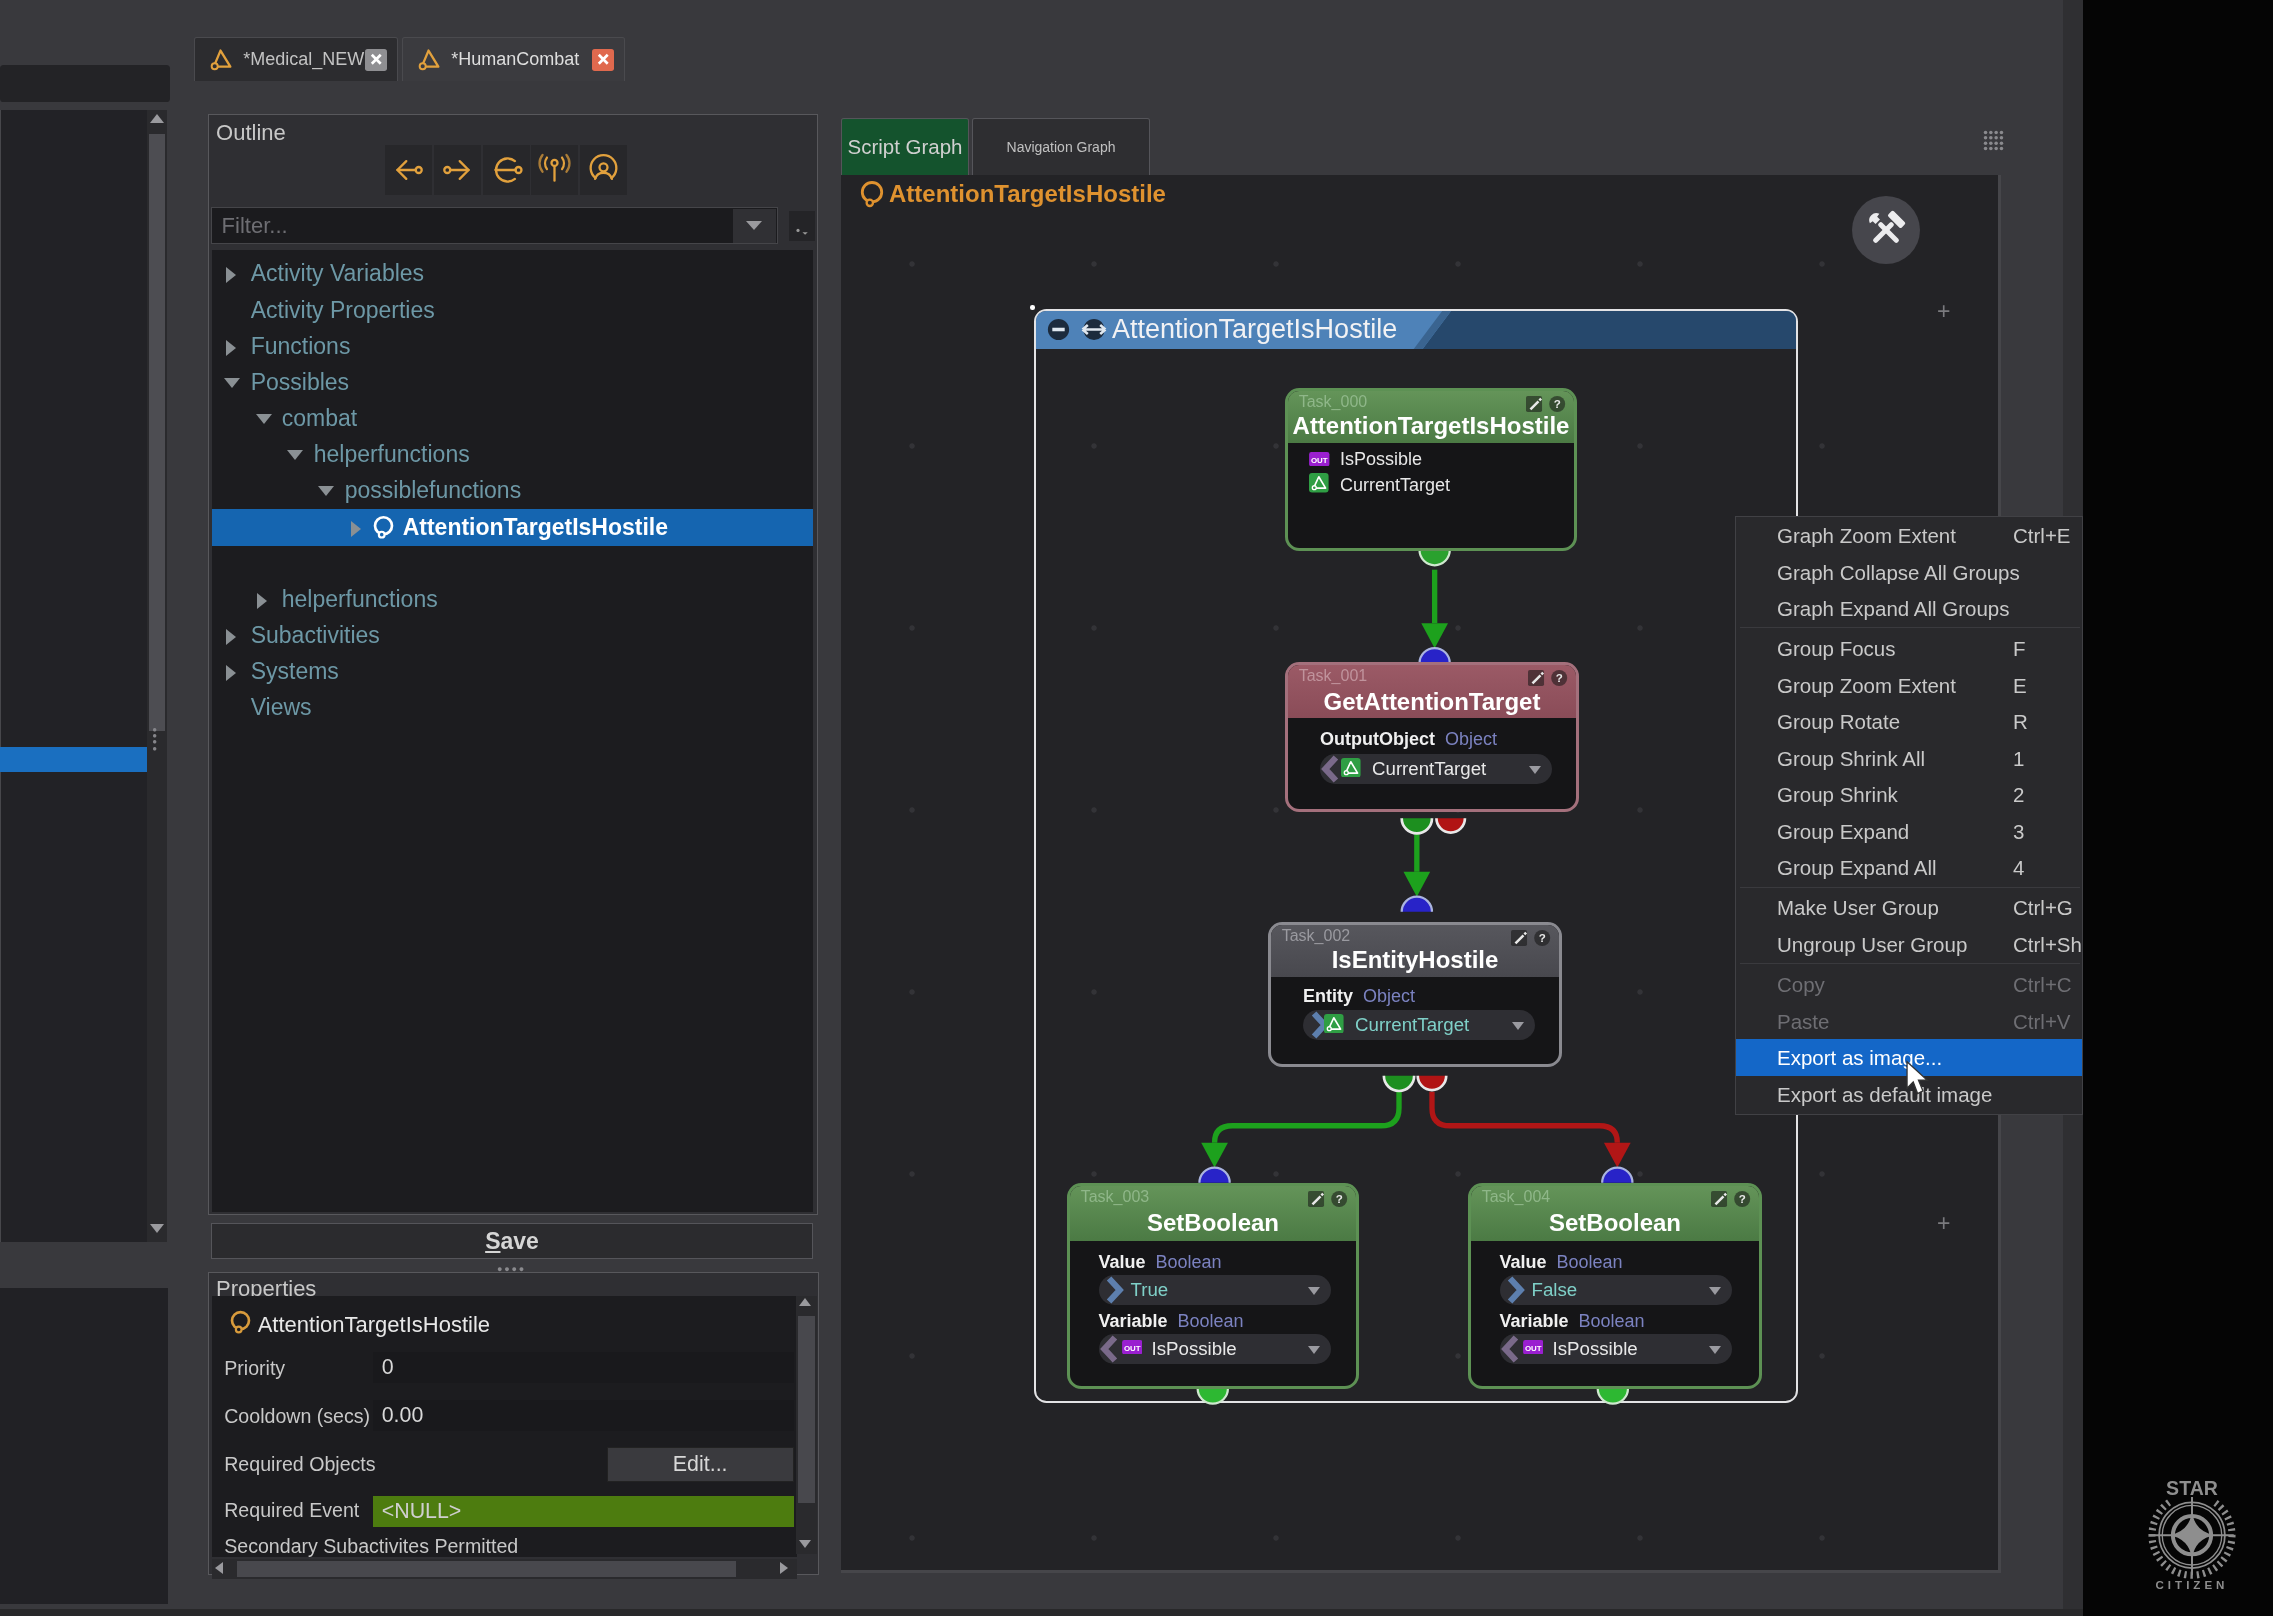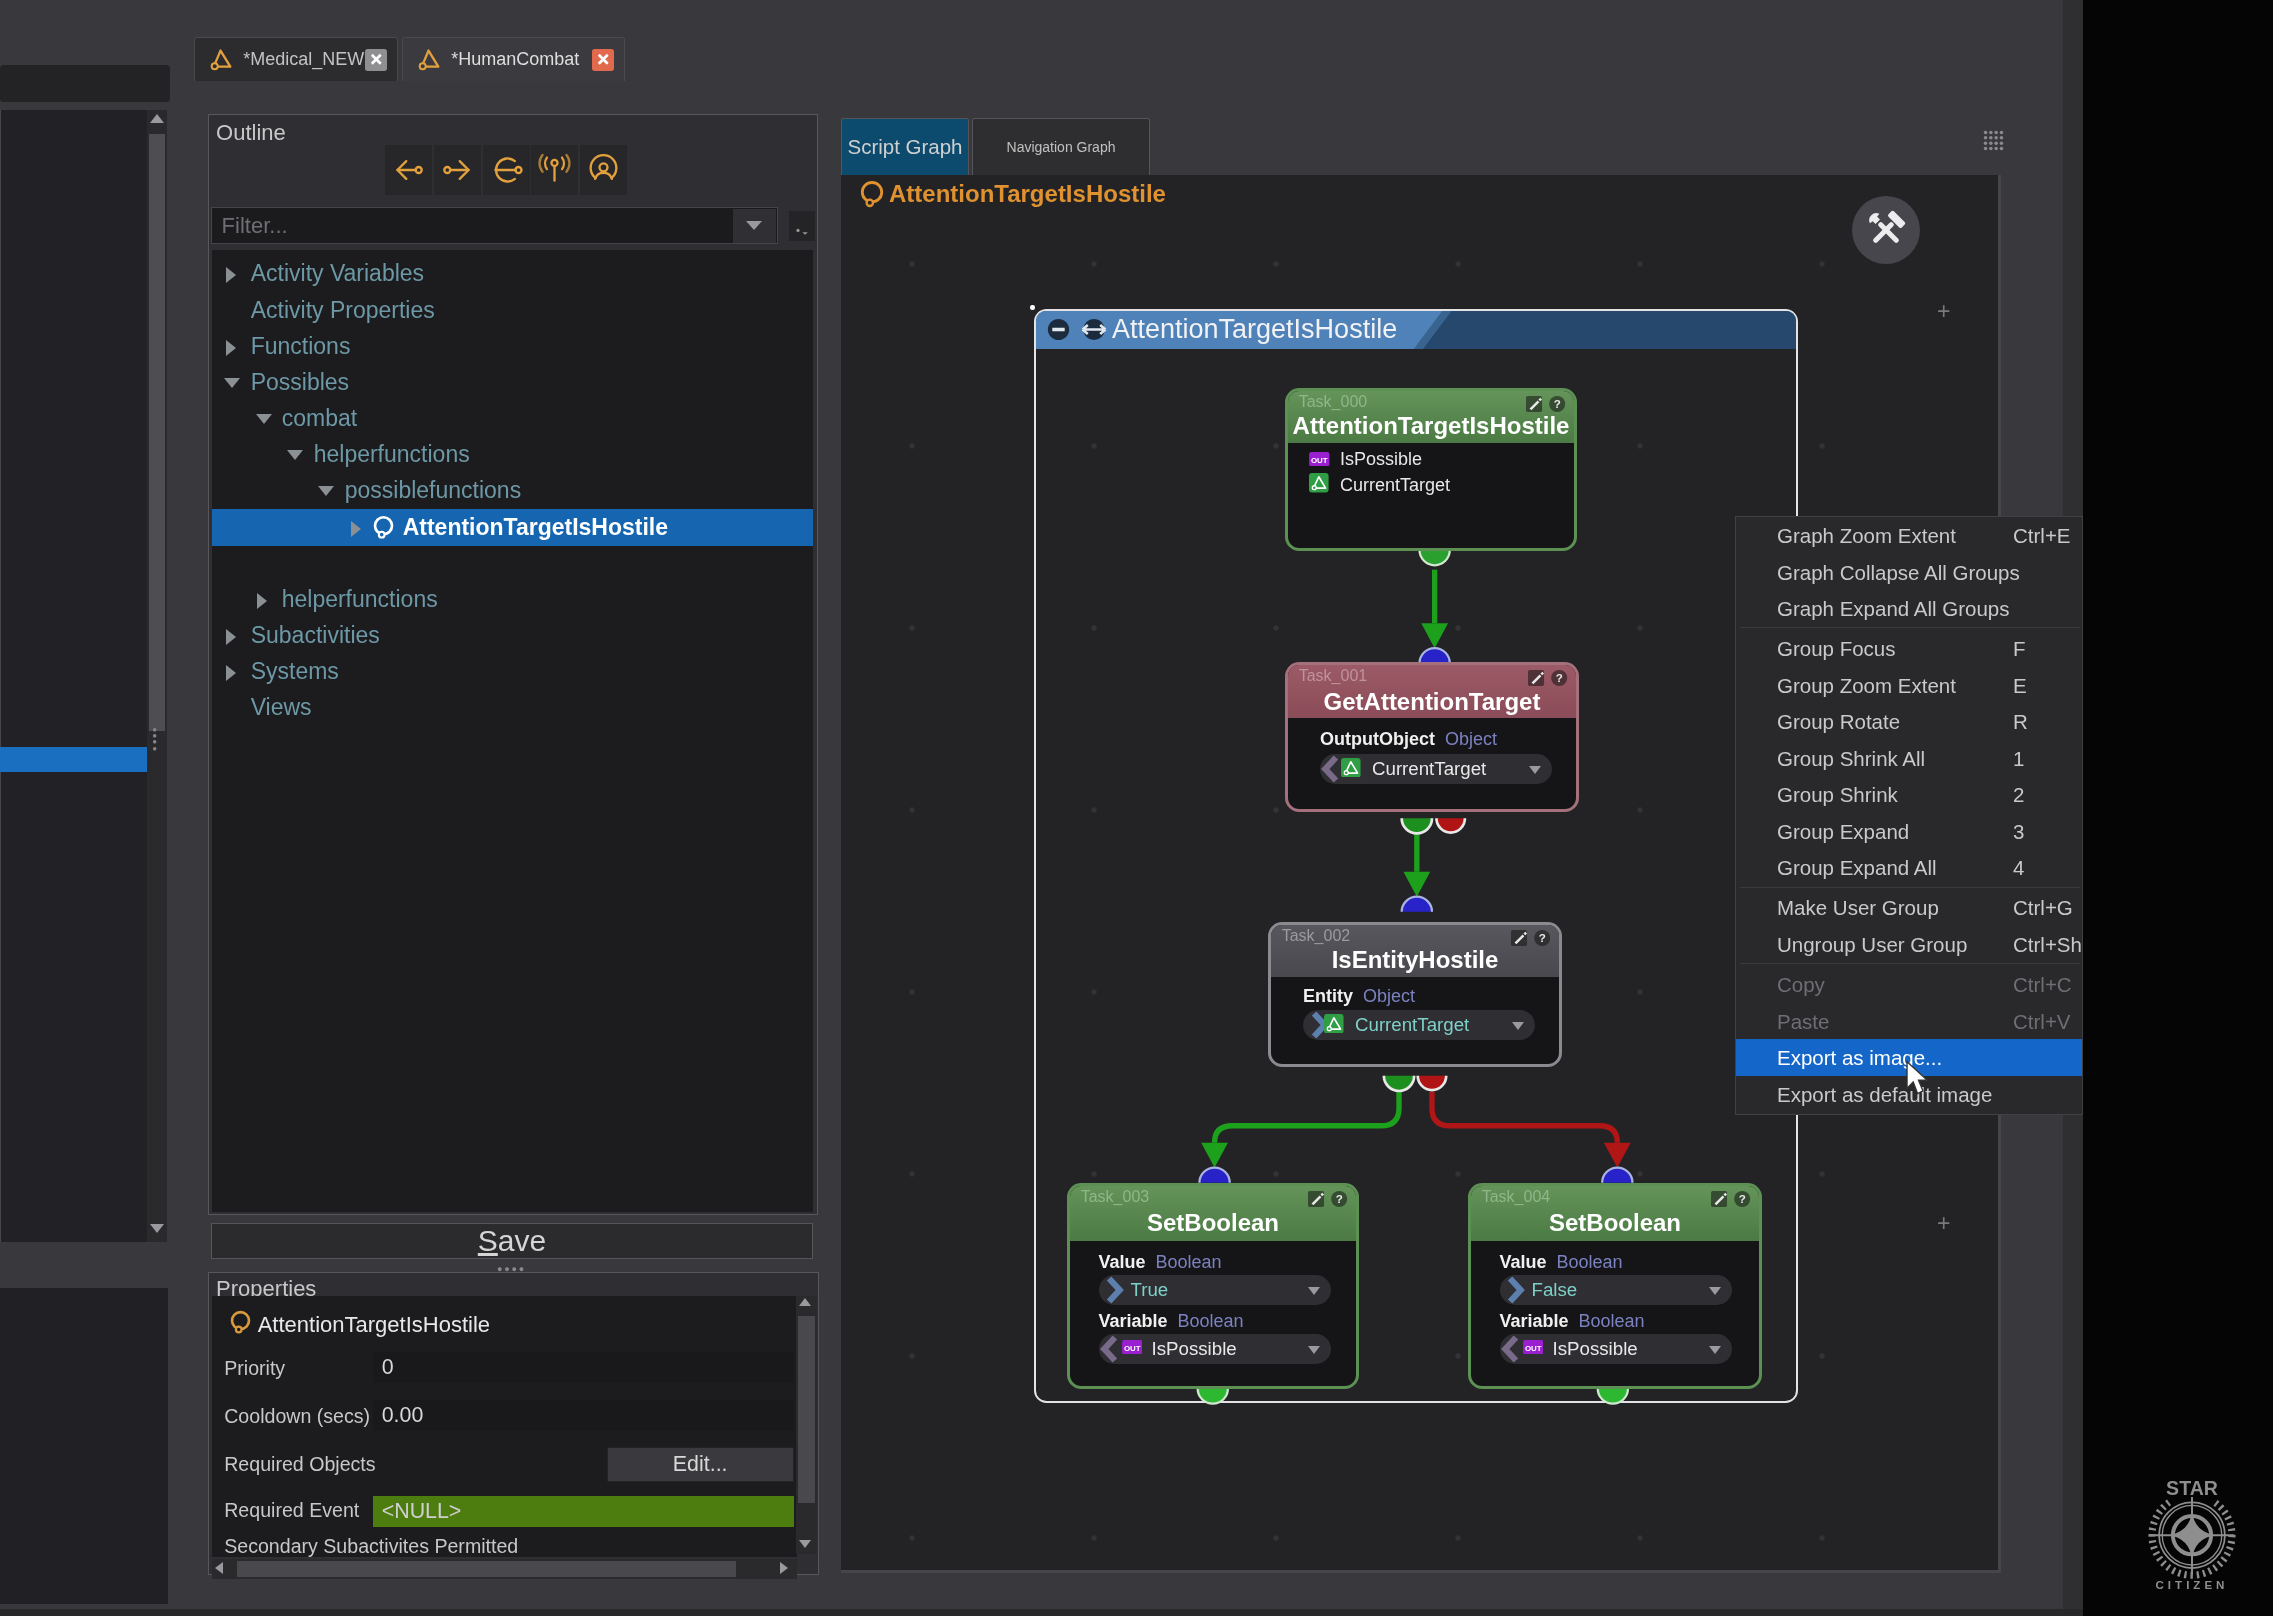--- a/index.html
+++ b/index.html
@@ -40,34 +40,34 @@
 #filterbtn { position:absolute; left:580px; top:96px; width:26px; height:30px; background:#242427; }
 #tree { position:absolute; left:2.7px; top:135px; width:601px; height:962px; background:#1c1c1f; overflow:hidden; }
 .trow { position:absolute; left:0; width:601px; height:37px; font-size:23px; color:#6d98a6; }
 .trow .lbl { position:absolute; top:4.5px; }
 .trow .arr { position:absolute; top:11.6px; }
 .arr-r { width:0; height:0; border-top:8px solid transparent; border-bottom:8px solid transparent; border-left:10.7px solid #8a9094; }
 .arr-d { width:0; height:0; border-left:8px solid transparent; border-right:8px solid transparent; border-top:10.7px solid #8a9094; margin-top:2.7px; }
 .trow.sel { background:#1565b0; color:#fff; font-weight:bold; }
 
 
-#save { left:211px; top:1223px; width:602px; height:36px; background:#2b2b2e; border:0.9px solid #55555a; color:#d5d5d5; font-size:30px; text-align:center; line-height:34px; }
+#save { left:211px; top:1223px; width:602px; height:36px; background:#2b2b2e; border:0.9px solid #55555a; color:#d5d5d5; font-size:23px; text-align:center; line-height:34px;font-weight:bold; }
 #props { left:208px; top:1272px; width:611px; height:303px; background:#2f2f33; border:0.9px solid #58585c; }
 #props .title { position:absolute; left:7.1px; top:2.7px; font-size:22px; color:#c8c8c8; }
 #propbody { position:absolute; left:2.7px; top:23px; width:585px; height:261px; background:#1c1c1f; overflow:hidden; }
 .plabel { position:absolute; left:12.5px; font-size:19.6px; color:#c8c8c8; white-space:nowrap; }
 .pinput { position:absolute; left:161px; width:421px; height:31px; background:#19191c; color:#d8d8d8; font-size:21.4px; padding:2.7px 0 0 9px; }
 #vsb { position:absolute; left:587px; top:23px; width:20.5px; height:258px; background:#2a2a2d; }
 #vsb .thumb { position:absolute; left:1.8px; top:19.6px; width:17px; height:187px; background:#48484d; }
 #hsb { position:absolute; left:2.7px; top:286px; width:585px; height:19.6px; background:#2a2a2d; }
 #hsb .thumb { position:absolute; left:25px; top:1.8px; width:499px; height:16px; background:#48484d; }
 
 
 .gtab { top:118px; height:57px; border:0.9px solid #55555a; border-bottom:none; border-radius:2.7px 2.7px 0 0; font-size:21.4px; color:#d0d0d0; display:flex; align-items:center; justify-content:center; white-space:nowrap; }
-#gtab1 { left:841px; width:128px; font-size:20.5px; background:#0c4a6e; }
+#gtab1 { left:841px; width:128px; font-size:20.5px; background:#14532d; }
 #gtab2 { left:972px; width:178px; font-size:14px; background:#2e2e31; color:#c0c0c0; }
 #canvas { left:841px; top:175px; width:1157px; height:1398px; background:#232326; overflow:hidden;
   background-image: radial-gradient(circle, #333337 2.2px, rgba(0,0,0,0) 3.1px);
   background-size:182px 182px; background-position:162px 180px; }
 #gheader { position:absolute; left:48px; top:4.5px; font-size:24px; color:#df922f; font-weight:bold; }
 #hammer { position:absolute; left:1011px; top:20.5px; width:68px; height:68px; border-radius:50%; background:#46464c; }
 
 
 #group { position:absolute; left:193px; top:134px; width:764px; height:1094px; border:2.7px solid #e3e3e5; border-radius:12.5px; }
 #gbanner { position:absolute; left:0; top:0; width:100%; height:38px; border-radius:9.8px 9.8px 0 0;

